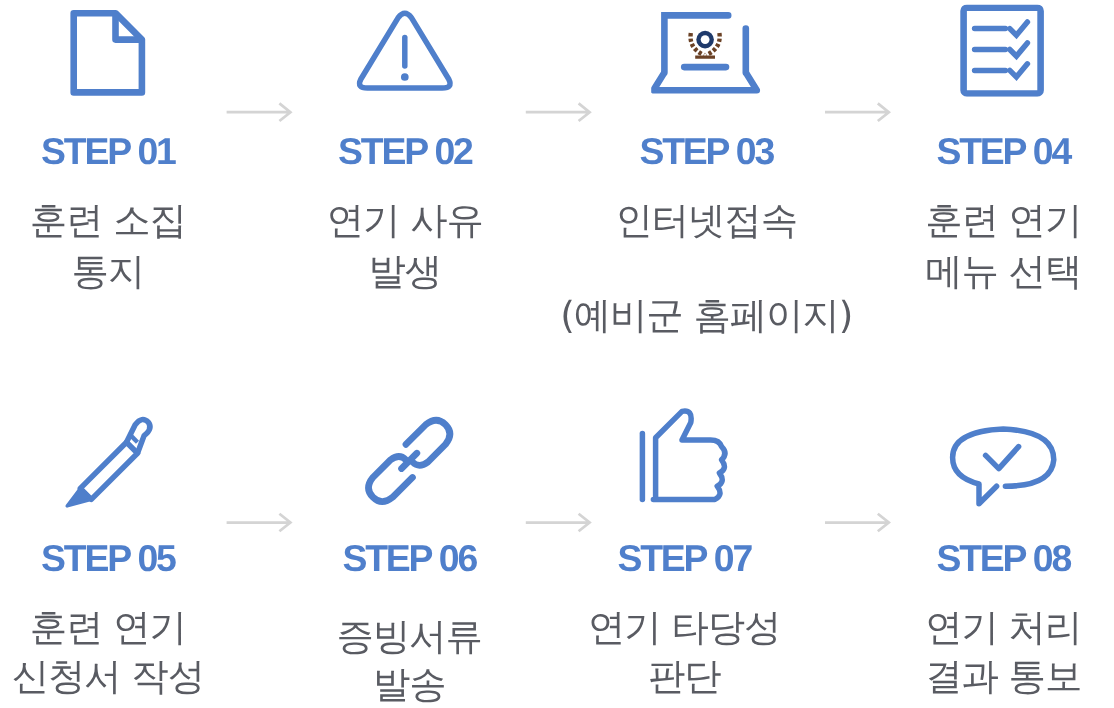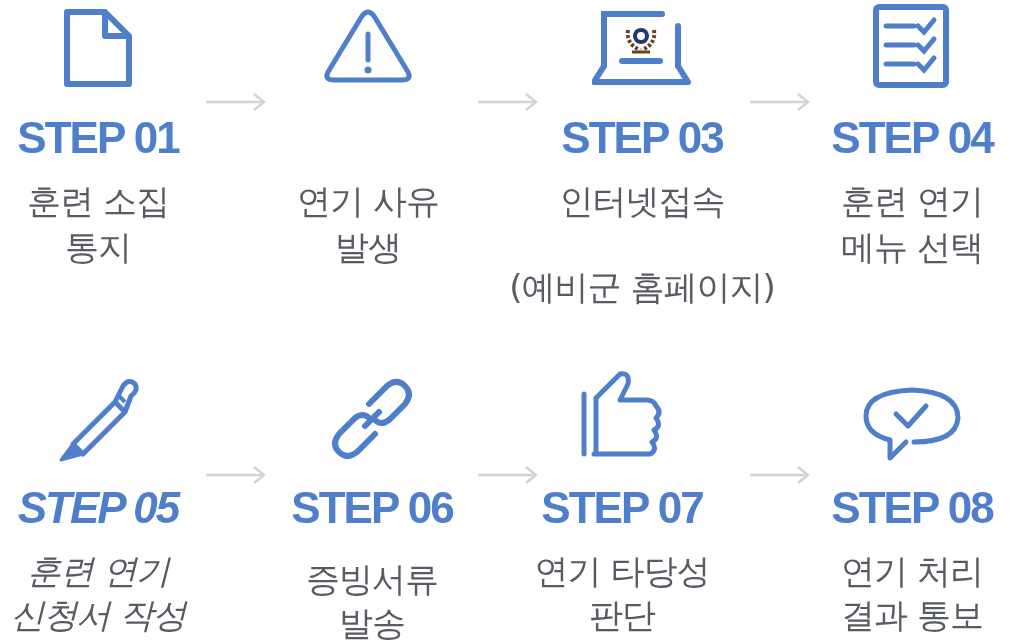--- a/index.html
+++ b/index.html
@@ -1,19 +1,19 @@
 <!DOCTYPE html>
 <html><head>
 <meta charset="utf-8">
 <style>
   html,body{margin:0;padding:0;background:#ffffff;}
   body{width:1013px;height:644px;position:relative;overflow:hidden;font-family:"Liberation Sans","DejaVu Sans",sans-serif;}
   .step{position:absolute;width:180px;text-align:center;}
   .icon{position:absolute;left:50%;transform:translateX(-50%);}
-  .step-label{position:absolute;left:0;right:0;color:#4f7fcb;font-weight:bold;font-size:44px;letter-spacing:-2px;line-height:40px;}
+  .step-label{position:absolute;left:0;right:0;color:#4f7fcb;font-weight:bold;font-size:34px;letter-spacing:-2px;line-height:40px;}
   .step-desc{position:absolute;left:-20px;right:-20px;color:#595b62;font-size:34px;line-height:46px;font-family:"DejaVu Sans",sans-serif;letter-spacing:-1px;}
   .arrow{position:absolute;width:64px;height:20px;}
 </style>
 </head>
 <body>
 
 <div class="step" style="left:8px;top:0;height:280px;">
   <svg class="icon" style="top:8px" width="70" height="80" viewBox="0 0 70 80">
     <path d="M4 4 H42 L66 28 V76 H4 Z" fill="none" stroke="#4f7fcb" stroke-width="6" stroke-linejoin="round"></path>
     <path d="M42 4 V28 H66" fill="none" stroke="#4f7fcb" stroke-width="6" stroke-linejoin="round"></path>
@@ -26,20 +26,21 @@
 <svg class="arrow" style="left:204px;top:92px" viewBox="0 0 64 20">
   <path d="M2 10 H60 M50 2 L60 10 L50 18" fill="none" stroke="#d4d4d4" stroke-width="2.5"></path>
 </svg>
 
 <div class="step" style="left:278px;top:0;height:280px;">
   <svg class="icon" style="top:8px" width="92" height="76" viewBox="0 0 92 76">
     <path d="M40 8 Q46 0 52 8 L86 64 Q90 72 80 72 H12 Q2 72 6 64 Z" fill="none" stroke="#4f7fcb" stroke-width="5" stroke-linejoin="round"></path>
     <line x1="46" y1="26" x2="46" y2="52" stroke="#4f7fcb" stroke-width="5" stroke-linecap="round"></line>
     <circle cx="46" cy="62" r="3.5" fill="#4f7fcb"></circle>
   </svg>
+  <div class="step-label" style="top:118px">STEP 02</div>
   <div class="step-desc" style="top:224px">발생</div>
   <div class="step-desc" style="top:178px">연기 사유</div>
 </div>
 
 <svg class="arrow" style="left:476px;top:92px" viewBox="0 0 64 20">
   <path d="M2 10 H60 M50 2 L60 10 L50 18" fill="none" stroke="#d4d4d4" stroke-width="2.5"></path>
 </svg>
 
 <div class="step" style="left:552px;top:0;height:280px;">
   <svg class="icon" style="top:6px" width="100" height="80" viewBox="0 0 100 80">
@@ -74,21 +75,21 @@
         <path d="M46 41 L52 47 L62 35"></path>
       <line x1="14" y1="60" x2="42" y2="60"></line>
         <path d="M46 60 L52 66 L62 54"></path>
     </g>
   </svg>
   <div class="step-label" style="top:118px">STEP 04</div>
   <div class="step-desc" style="top:178px">훈련 연기</div>
   <div class="step-desc" style="top:224px">메뉴 선택</div>
 </div>
 
-<div class="step" style="left:8px;top:370px;height:274px;font-style:italic;">
+<div class="step" style="left:8px;top:370px;height:274px;">
   <svg class="icon" style="top:4px" width="90" height="90" viewBox="0 0 90 90">
     <path d="M20 70 L62 28 L72 38 L30 80 Z" fill="none" stroke="#4f7fcb" stroke-width="5" stroke-linejoin="round"></path>
     <path d="M20 70 L8 86 L30 80" fill="#4f7fcb" stroke="#4f7fcb" stroke-width="3" stroke-linejoin="round"></path>
     <path d="M62 28 L70 12 Q76 4 82 10 Q86 16 78 22 L72 38" fill="none" stroke="#4f7fcb" stroke-width="5" stroke-linejoin="round"></path>
     <line x1="66" y1="22" x2="72" y2="28" stroke="#4f7fcb" stroke-width="4"></line>
   </svg>
   <div class="step-label" style="top:118px">STEP 05</div>
   <div class="step-desc" style="top:178px">훈련 연기</div>
   <div class="step-desc" style="top:222px">신청서 작성</div>
 </div>

